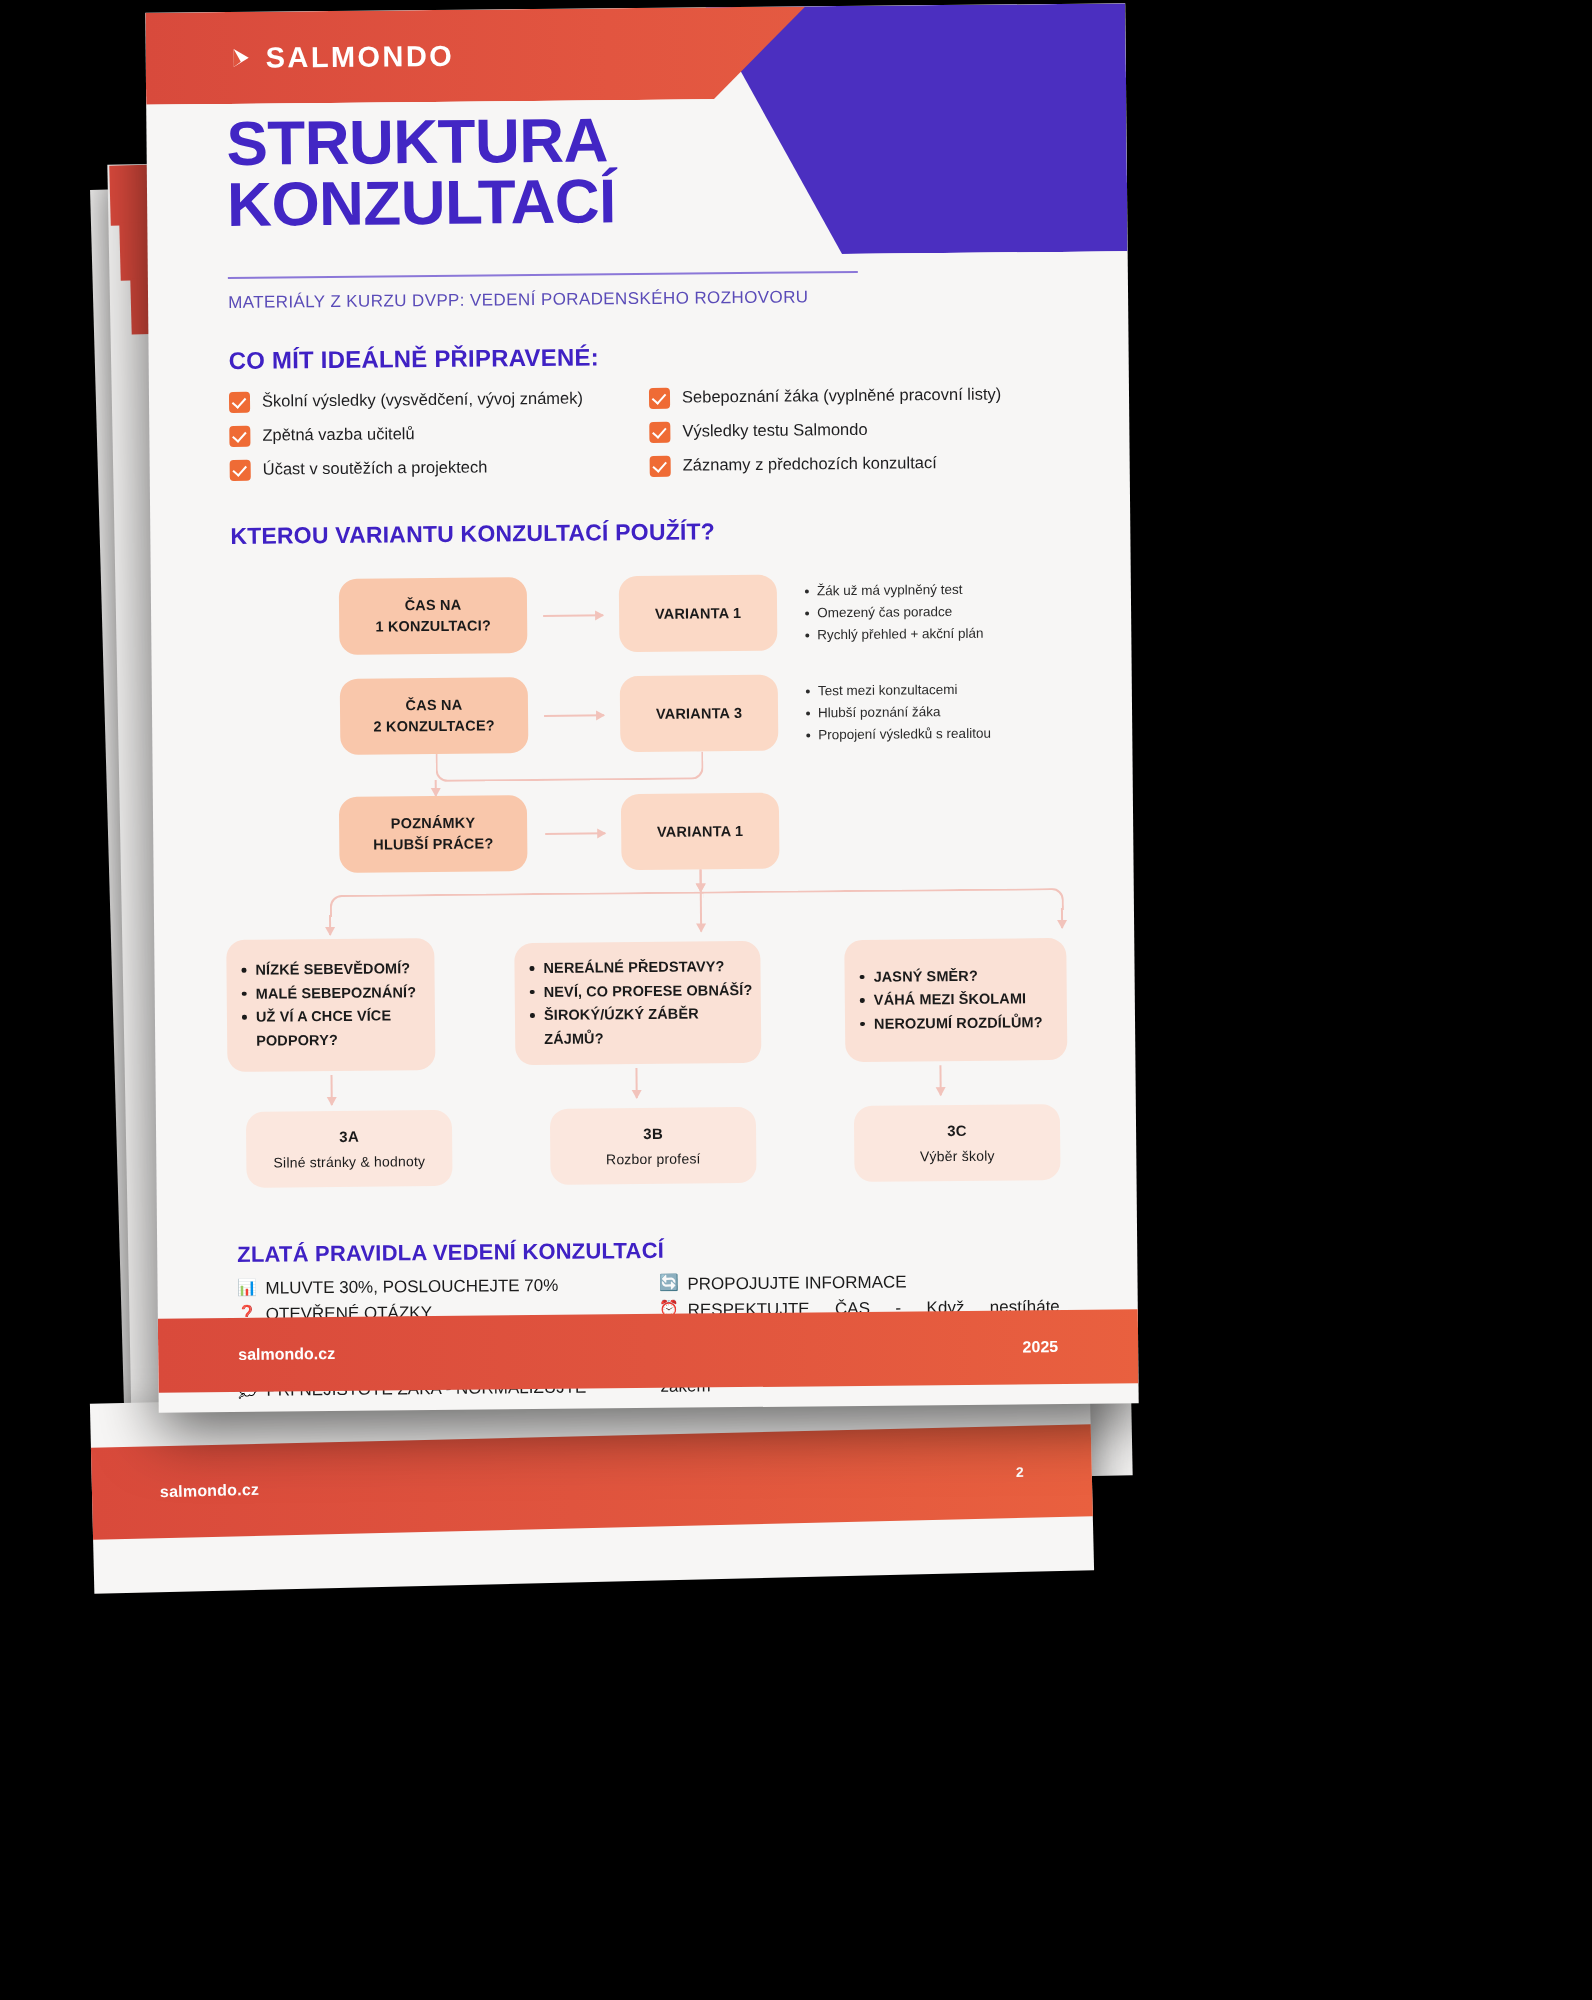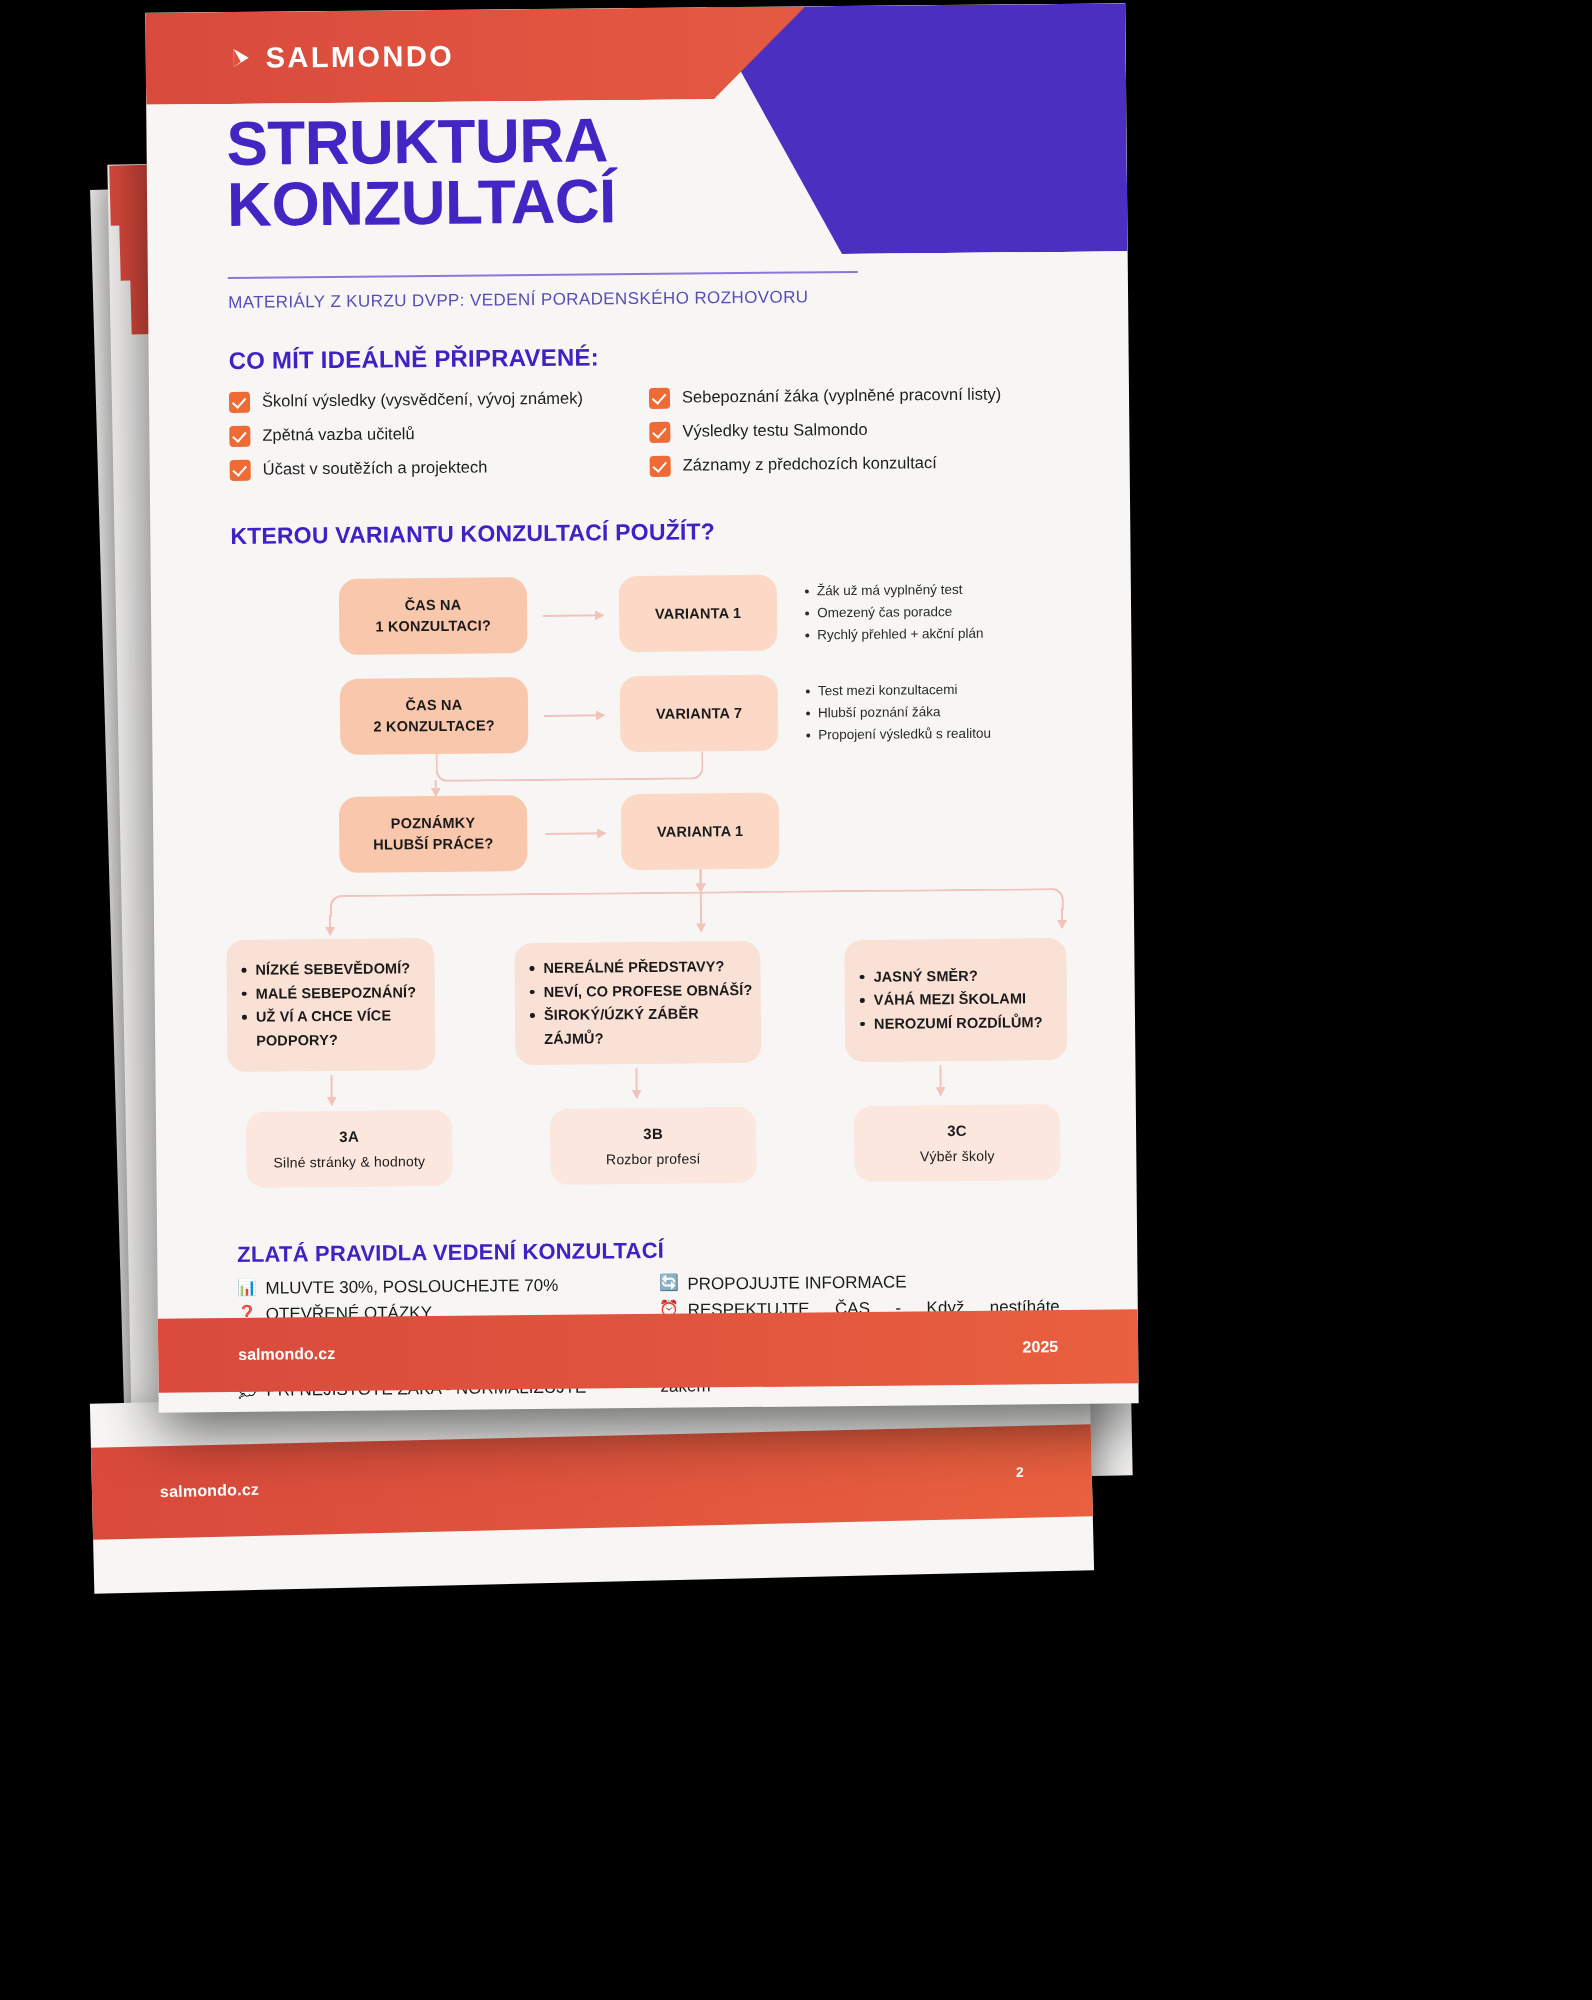--- a/index.html
+++ b/index.html
@@ -456,21 +456,21 @@
         </ul>
 
         <div class="node q" style="left:108px; top:106px; width:188px; height:76px;">
           <div>
             <span>ČAS NA</span><br>
             <span>2 KONZULTACE?</span>
           </div>
         </div>
         <div class="arrow-h" style="left:312px; top:144px; width:60px;"></div>
         <div class="node v" style="left:388px; top:106px; width:158px; height:76px;">
-          <span>VARIANTA 7</span>
+          <span>VARIANTA 3</span>
         </div>
         <ul class="blist" style="left:572px; top:112px;">
           <li>Test mezi konzultacemi</li>
           <li>Hlubší poznání žáka</li>
           <li>Propojení výsledků s realitou</li>
         </ul>
 
         <div class="conn" style="left:203px; top:182px; width:264px; height:26px;
                     border-left-width:2px; border-bottom-width:2px; border-right-width:2px;
                     border-bottom-left-radius:12px; border-bottom-right-radius:12px;

